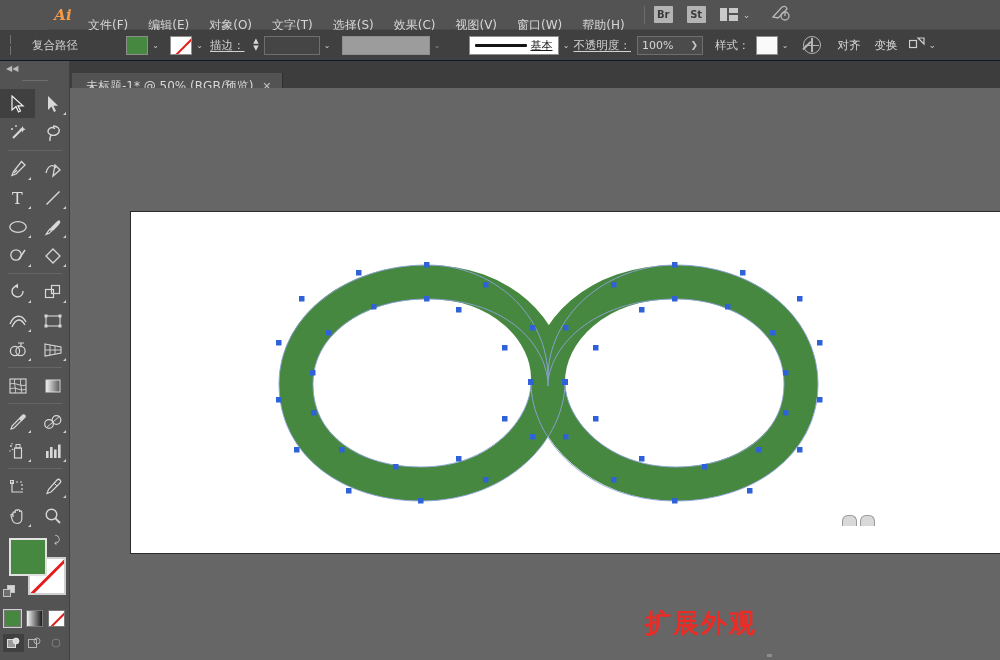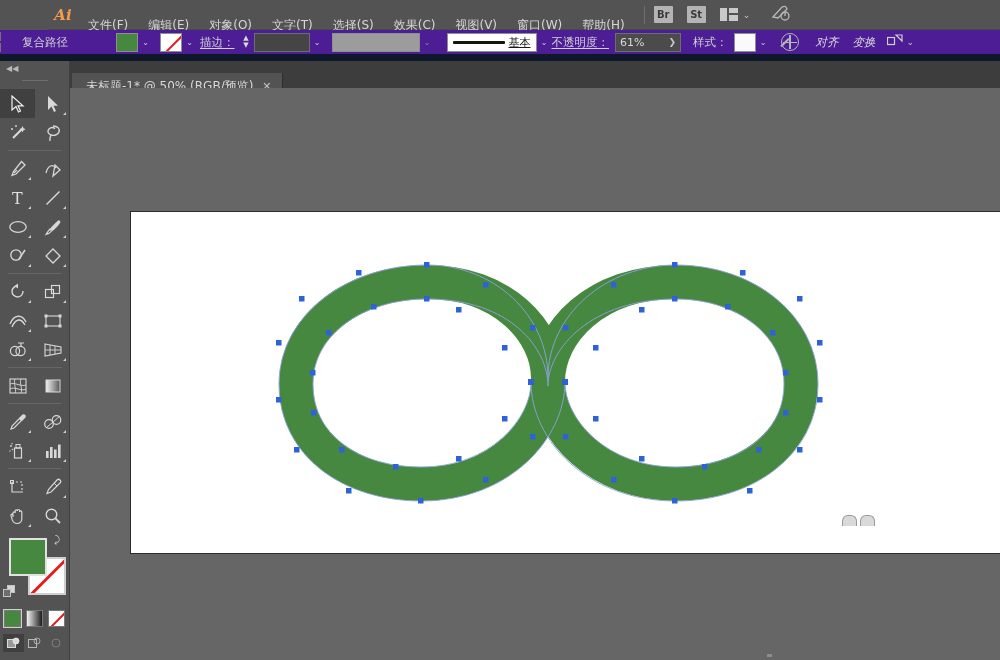--- a/index.html
+++ b/index.html
@@ -37,22 +37,22 @@
   }
   .layout-icon { display: flex; align-items: center; gap: 5px; margin-right: 4px; }
   .layout-glyph { width: 18px; height: 13px; position: relative; }
   .layout-glyph i { position: absolute; background: #c9c9c9; display: block; }
   .chev { color: #c9c9c9; font-size: 9px; }
   .rocket { margin-left: 16px; color: #b9b9b9; }
 
   
   .controlbar {
     position: absolute; left: 0; top: 30px; width: 1000px; height: 31px;
-    background: #4c1d95; display: flex; align-items: center;
-    border-bottom: 7px solid #0f172a; padding-left: 0;
+    background: #404040; display: flex; align-items: center;
+    border-bottom: 1px solid #0f172a; padding-left: 10px;
   }
   .grip { width: 5px; height: 20px; display: flex; flex-direction: column;
           justify-content: center; gap: 2px; margin-right: 7px; }
   .grip i { display: block; width: 1px; height: 14px; background: #737373; }
   .cb-label {
     color: #d2d2d2; font-size: 11.5px; white-space: nowrap; margin-right: 6px;
   }
   .cb-label-u { text-decoration: underline; text-underline-offset: 2px; }
   .swatch-btn {
     width: 22px; height: 19px; border: 1px solid #8d8d8d; position: relative;
@@ -90,21 +90,21 @@
     height: 19px; width: 66px; background: #4b4b4b; border: 1px solid #6e6e6e;
     display: flex; align-items: center; justify-content: space-between; padding: 0 4px;
   }
   .opacity-box span { color: #d7d7d7; font-size: 11px; }
   .recycle {
     width: 18px; height: 18px; border-radius: 50%; border: 1.5px solid #b5b5b5;
     position: relative; margin: 0 10px;
   }
   .recycle i { position: absolute; background: #b5b5b5; }
   .cb-text-btn {
-    color: #dcdcdc; font-size: 11.5px; padding: 0 7px; cursor: default; white-space: nowrap; font-style: italic;
+    color: #dcdcdc; font-size: 11.5px; padding: 0 7px; cursor: default; white-space: nowrap;
   }
 
   
   .tabbar {
     position: absolute; left: 0; top: 61px; width: 1000px; height: 39px;
     background: #3d3d3d; display: flex; align-items: flex-end;
   }
   .doc-tab {
     height: 27px; background: #535353; display: flex; align-items: center;
     padding: 0 10px 0 14px; margin-left: 72px; gap: 9px;
@@ -272,29 +272,29 @@
     <span class="stepper">
       <span>▲</span>
         <span>▼</span>
     </span>
     <span class="input-box" style="width:56px;"></span>
     <span class="drop-arrow">⌄</span>
 
     <span class="input-box disabled" style="width:88px;margin-left:7px;"></span>
     <span class="drop-arrow" style="color:#8a8a8a;">⌄</span>
 
-    <span class="brush-box" style="margin-left:12px;">
+    <span class="brush-box" style="margin-left:24px;">
       <span class="brush-line"></span>
       <span class="brush-txt">基本</span>
     </span>
     <span class="drop-arrow">⌄</span>
 
     <span class="cb-label cb-label-u" style="">不透明度：</span>
     <span class="opacity-box">
-      <span>61%</span>
+      <span>100%</span>
       <span style="font-size:9px;color:#c8c8c8;">❯</span>
     </span>
 
     <span class="cb-label" style="margin-left:12px;">样式：</span>
     <span class="swatch-btn" style="background:#fafafa;"></span>
     <span class="drop-arrow">⌄</span>
 
     <span class="recycle">
       <i style="left:7.5px;top:1px;width:1.5px;height:14px;"></i>
       <i style="left:1px;top:7.5px;width:14px;height:1.5px;"></i>
@@ -685,16 +685,17 @@
           <rect x="431" y="167" width="6" height="6"></rect>
         </g>
       </svg>
     </div>
 
     <div class="scroll-nub">
         <i></i>
         <i></i>
       </div>
 
+    <div class="annot-text">扩展外观</div>
     <div class="annot-dot"></div>
   </div>
 
 </div>
 
 </body></html>

